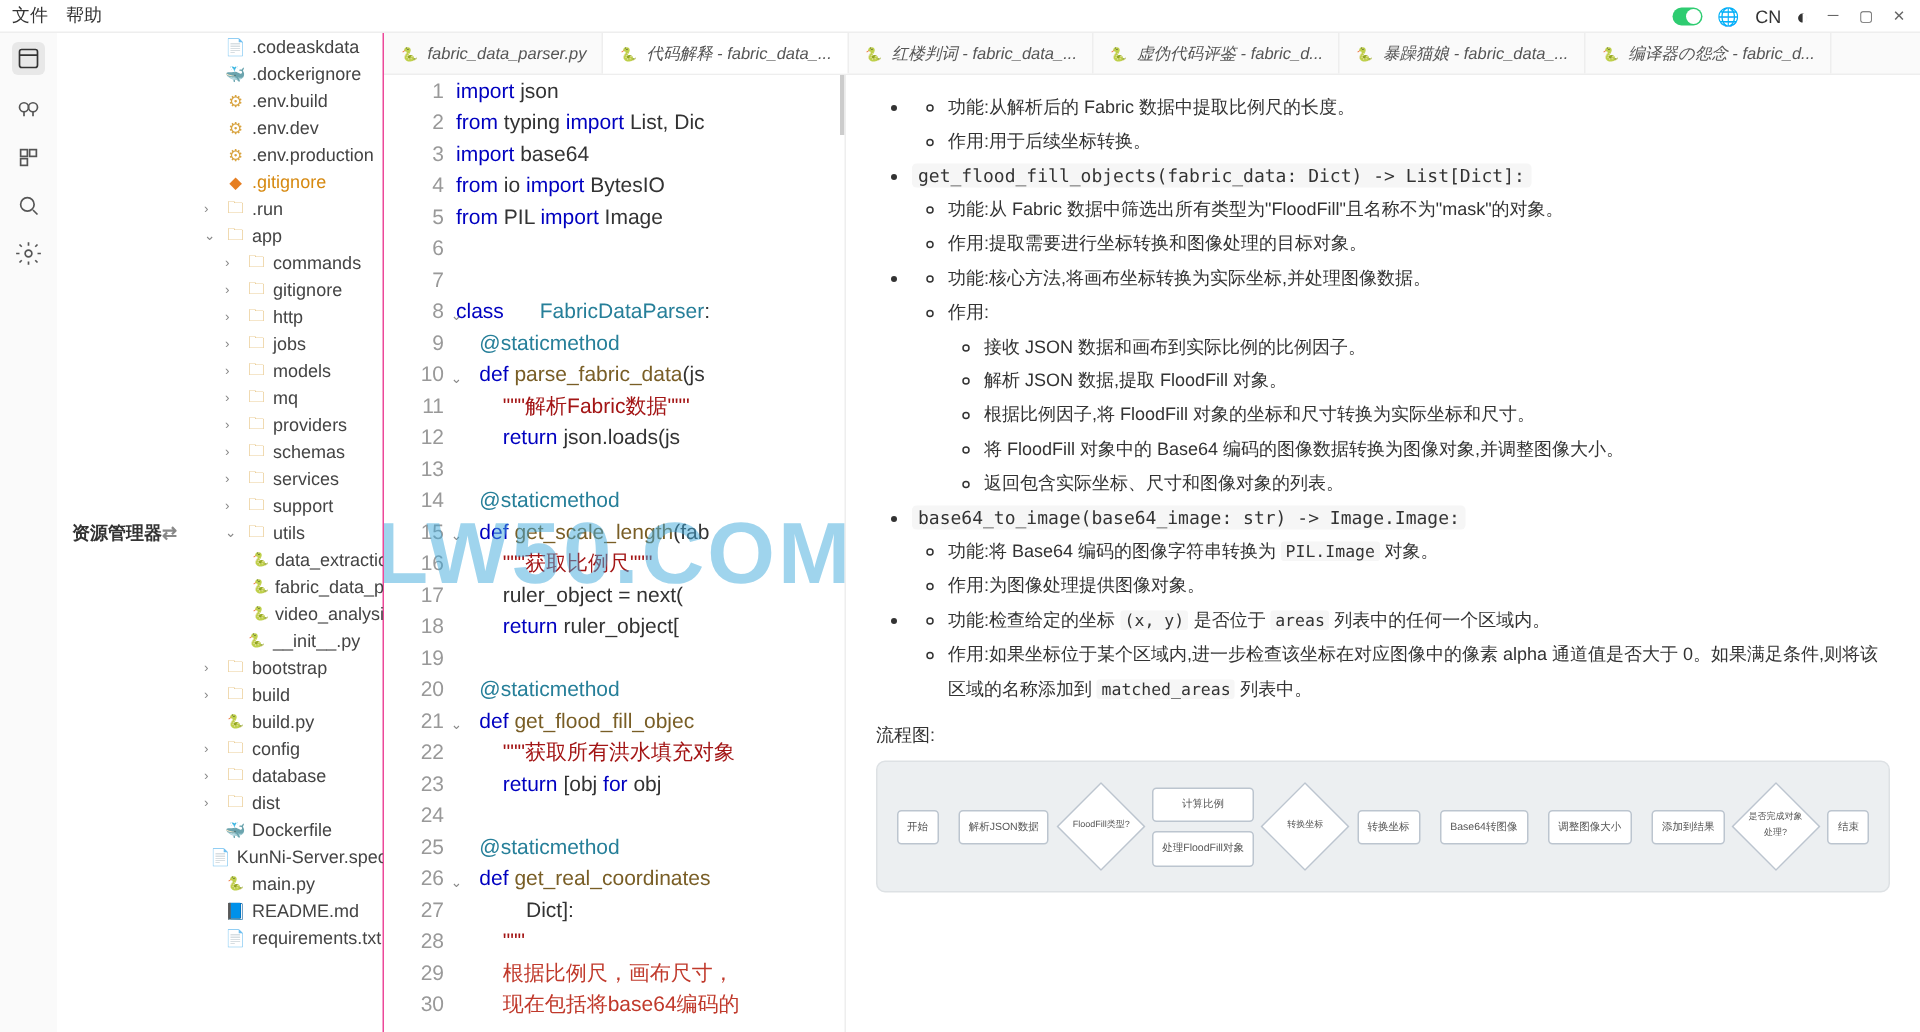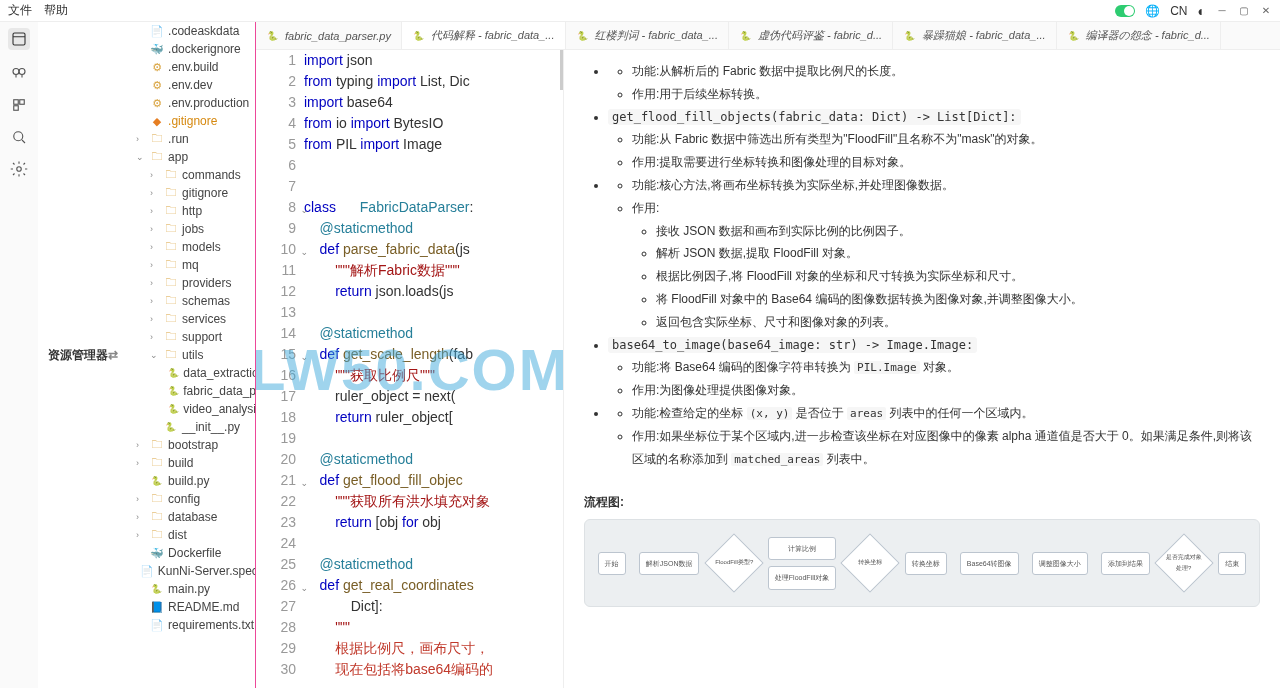--- a/index.html
+++ b/index.html
@@ -44,21 +44,21 @@
 .dec { color: #267f99; }
 .doc { color: #a31515; }
 .doc-special { color: #c0392b; }
 .cls { color: #267f99; padding-left: 20px; }
 .minimap-handle { position: absolute; right: 0; top: 0; width: 3px; height: 40px; background: #ccc; }
 .info-pane { flex: 1; overflow: auto; padding: 10px 20px 20px 20px; font-size: 12px; color: #333; line-height: 1.9; }
 .info-pane ul { list-style: disc; padding-left: 24px; }
 .info-pane ul ul { list-style: circle; }
 .info-pane code.sig { font-family: Consolas, monospace; background: #f6f6f6; padding: 1px 4px; border-radius: 3px; font-size: 12px; }
 .info-pane code.inline { font-family: Consolas, monospace; background: #f6f6f6; padding: 0 3px; border-radius: 2px; font-size: 11px; }
-.flowchart-label { font-weight: 700; margin-top: 20px; }
+.flowchart-label { font-weight: 400; margin-top: 8px; }
 .flowchart { margin-top: 6px; background: #eceff1; border: 1px solid #dde1e4; border-radius: 6px; height: 88px; display: flex; align-items: center; justify-content: space-around; padding: 0 8px; gap: 4px; }
 .fc-box { background: #fff; border: 1px solid #bcc5cf; border-radius: 3px; font-size: 7px; color: #555; padding: 4px 6px; min-width: 28px; text-align: center; }
 .fc-diamond { width: 42px; height: 42px; background: #fff; border: 1px solid #bcc5cf; transform: rotate(45deg); display: flex; align-items: center; justify-content: center; }
 .fc-diamond span { transform: rotate(-45deg); font-size: 6px; color: #555; text-align: center; }
 .fc-stack { display: flex; flex-direction: column; gap: 6px; }
 .watermark { position: absolute; left: 50%; top: 50%; transform: translate(-50%, -50%); font-size: 58px; font-weight: 700; color: rgba(64, 170, 220, 0.5); letter-spacing: 2px; pointer-events: none; z-index: 5; }
 </style>
 </head>
 <body>
 

